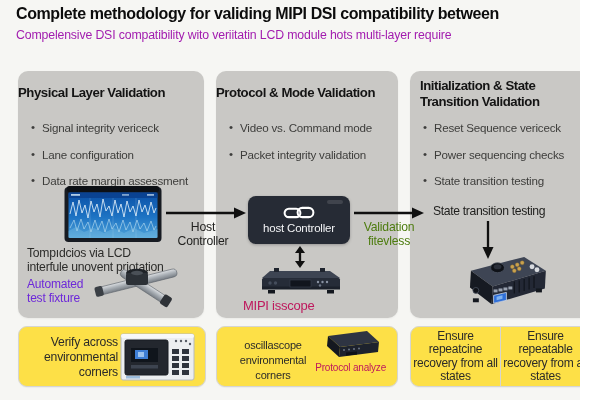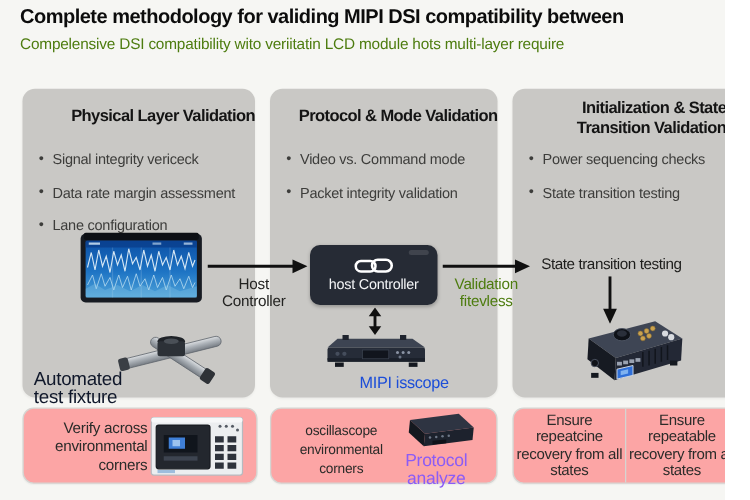--- a/index.html
+++ b/index.html
@@ -1,102 +1,103 @@
 <!DOCTYPE html>
 <html><head>
 <meta charset="utf-8">
 <style>
   html,body{margin:0;padding:0;background:#ffffff;}
   .stage{position:relative;width:580px;height:400px;background:#f6f6f3;overflow:hidden;
          font-family:"Liberation Sans",sans-serif;}
   .abs{position:absolute;}
   
   .title{left:16px;top:5px;font-size:16px;font-weight:700;letter-spacing:-0.4px;color:#0c0c0c;white-space:nowrap;}
-  .subtitle{left:16px;top:28px;font-size:12.3px;color:#4d7c0f;line-height:15.5px;letter-spacing:-0.15px;}
+  .subtitle{left:16px;top:28px;font-size:12.3px;color:#a21caf;line-height:15.5px;letter-spacing:-0.15px;}
   
   .panel{position:absolute;top:71px;height:247px;background:#c9c8c5;border-radius:10px;
          box-shadow:0 1px 2px rgba(0,0,0,0.05);}
   .panel1{left:18px;width:186px;}
   .panel2{left:216px;width:182px;}
   .panel3{left:410px;width:181px;}
-  .panel-title{position:absolute;top:14px;left:0;right:0;text-align:right;font-weight:700;
+  .panel-title{position:absolute;top:14px;left:0;right:0;text-align:left;font-weight:700;
          font-size:13.2px;letter-spacing:-0.45px;color:#141414;line-height:16px;white-space:nowrap;}
   .panel-title.two-line{top:7px;white-space:normal;padding:0 10px;}
   .bullets{position:absolute;left:12px;top:50px;right:4px;margin:0;padding:0;list-style:none;}
   .bullets li{position:relative;padding-left:12px;margin-bottom:13.5px;font-size:11.6px;
          letter-spacing:-0.2px;color:#3d3d3b;line-height:13px;white-space:nowrap;}
   .bullets li::before{content:"\2022";position:absolute;left:1px;top:-1px;color:#3d3d3b;}
   
   .lcd{left:64px;top:186px;width:98px;height:58px;}
   .caption1{left:27px;top:246px;width:170px;font-size:12.2px;line-height:14px;color:#2c2c2a;letter-spacing:-0.25px;}
-  .caption2{left:27px;top:277px;width:76px;font-size:15px;line-height:14px;color:#0f172a;letter-spacing:-0.2px;margin-top:20px;}
+  .caption2{left:27px;top:277px;width:76px;font-size:12px;line-height:14px;color:#6d28d9;letter-spacing:-0.2px;}
   .fixture{left:92px;top:258px;width:90px;height:50px;}
   
   .arrow1{left:166px;top:206px;}
   .lbl-host{left:168px;top:220px;width:70px;text-align:center;font-size:12.2px;line-height:14px;color:#232321;letter-spacing:-0.2px;}
   .hostbox{left:248px;top:196px;width:102px;height:48px;background:#262b35;border-radius:8px;
          display:flex;flex-direction:column;align-items:center;justify-content:center;gap:3px;
          box-shadow:0 1px 3px rgba(0,0,0,0.25);}
   .hostbox .glare{position:absolute;top:4px;right:7px;width:16px;height:4px;border-radius:2px;background:#ffffff;opacity:0.12;}
   .hostlabel{font-size:11.5px;color:#f3f4f6;letter-spacing:-0.2px;}
   .dbl{left:292px;top:246px;}
   .scope{left:259px;top:265px;width:84px;height:31px;}
-  .lbl-scope{left:243px;top:298px;width:116px;text-align:right;font-size:13px;color:#1d4ed8;letter-spacing:-0.25px;}
+  .lbl-scope{left:243px;top:298px;width:116px;text-align:left;font-size:13px;color:#be185d;letter-spacing:-0.25px;}
   .arrow2{left:354px;top:206px;}
   .lbl-valid{left:347px;top:220px;width:84px;text-align:center;font-size:12.2px;line-height:14px;color:#4d7c0f;letter-spacing:-0.2px;}
   .lbl-state{left:433px;top:204px;width:156px;font-size:12.2px;color:#1e1e1c;letter-spacing:-0.35px;white-space:nowrap;}
   .arrow3{left:481px;top:221px;}
   .tester{left:449px;top:251px;width:104px;height:69px;}
   
-  .fbox{position:absolute;top:326px;height:61px;background:#fca5a5;border:1.5px solid #d5d5d2;
+  .fbox{position:absolute;top:326px;height:61px;background:#fde047;border:1.5px solid #d5d5d2;
         border-radius:9px;box-sizing:border-box;box-shadow:0 1px 1px rgba(0,0,0,0.04);justify-content:flex-end;}
   .f1{left:18px;width:188px;}
   .f2{left:216px;width:182px;}
   .f34{left:410px;width:181px;display:flex;}
   .f34 .cell{flex:1;display:flex;align-items:center;justify-content:center;}
   .f34 .cell+.cell{border-left:1.5px solid #d5d5d2;}
   .cell-text{width:86px;text-align:center;font-size:12px;line-height:13.5px;color:#2b2b29;letter-spacing:-0.25px;}
   .f1-text{left:14px;top:335px;width:104px;text-align:right;font-size:12.2px;line-height:15px;color:#2b2b29;letter-spacing:-0.2px;}
   .f1-dev{left:120px;top:331px;width:76px;height:52px;}
   .f2-text{left:226px;top:338px;width:94px;text-align:center;font-size:11px;line-height:15px;color:#2b2b29;letter-spacing:-0.2px;}
   .f2-dev{left:315px;top:329px;width:68px;height:35px;}
-  .f2-lbl{left:312px;top:361px;width:74px;text-align:center;font-size:14px;line-height:14px;color:#8b5cf6;letter-spacing:-0.2px;}
+  .f2-lbl{left:312px;top:361px;width:74px;text-align:right;font-size:10px;line-height:14px;color:#be185d;letter-spacing:-0.2px;}
   .arrow-line{stroke:#101010;stroke-width:2.3;}
   .arrow-head{fill:#101010;}
 </style>
 </head>
 <body>
 
 <div class="stage">
 
   <div class="abs title">Complete methodology for validing MIPI DSI compatibility between</div>
   <div class="abs subtitle">
     <span>Compelensive DSI compatibility wito veriitatin LCD module hots multi-layer require</span><br>
   </div>
 
   <div class="panel panel1">
     <div class="panel-title">Physical Layer Validation</div>
     <ul class="bullets">
       <li>Signal integrity vericeck</li>
+      <li>Lane configuration</li>
       <li>Data rate margin assessment</li>
-      <li>Lane configuration</li>
     </ul>
   </div>
 
   <div class="panel panel2">
     <div class="panel-title">Protocol &amp; Mode Validation</div>
     <ul class="bullets">
       <li>Video vs. Command mode</li>
       <li>Packet integrity validation</li>
     </ul>
   </div>
 
   <div class="panel panel3">
     <div class="panel-title two-line">Initialization &amp; State Transition Validation</div>
     <ul class="bullets">
+      <li>Reset Sequence vericeck</li>
       <li>Power sequencing checks</li>
       <li>State transition testing</li>
     </ul>
   </div>
 
   <svg class="abs lcd" viewBox="0 0 98 58">
     <defs>
       <linearGradient id="lcdg" x1="0" y1="0" x2="0" y2="1">
         <stop offset="0" stop-color="#0b50a6"></stop>
           <stop offset="0.55" stop-color="#1e74c4"></stop>
@@ -111,20 +112,24 @@
     <rect x="58" y="8" width="7" height="1.8" fill="#cfe4f5" opacity="0.6"></rect>
     <rect x="83" y="8" width="7" height="1.8" fill="#cfe4f5" opacity="0.7"></rect>
     <line x1="26" y1="12" x2="26" y2="52" stroke="#ffffff" opacity="0.14"></line>
     <line x1="49" y1="12" x2="49" y2="52" stroke="#ffffff" opacity="0.14"></line>
     <line x1="72" y1="12" x2="72" y2="52" stroke="#ffffff" opacity="0.14"></line>
     <polyline points="6,28 9,16 12,30 15,14 18,27 21,19 24,32 27,15 30,26 33,18 36,31 39,13 42,25 45,20 48,30 51,14 54,27 57,18 60,31 63,15 66,26 69,20 72,30 75,14 78,26 81,19 84,29 87,16 90,27 92,22" fill="none" stroke="#e9f4fb" stroke-width="0.9" opacity="0.9"></polyline>
     <polyline points="6,42 10,34 13,45 17,33 20,43 24,36 27,46 31,34 34,44 38,35 41,46 45,33 48,43 52,37 55,46 59,34 62,44 66,36 69,46 73,34 76,43 80,37 83,45 87,35 90,44 92,40" fill="none" stroke="#bfe0f2" stroke-width="0.8" opacity="0.75"></polyline>
     <polygon points="4.5,52 4.5,45 12,41 20,46 30,42 40,47 50,42 60,47 70,42 80,47 93.5,43 93.5,52" fill="#8ecbe8" opacity="0.3"></polygon>
   </svg>
 
+  <div class="abs caption1">
+    <span>Tompıdcios via LCD</span><br>
+    <span>interfule unovent priotation</span>
+  </div>
   <div class="abs caption2">Automated test fixture</div>
 
   <svg class="abs fixture" viewBox="0 0 90 50">
     <defs>
       <linearGradient id="met" x1="0" y1="0" x2="0" y2="1">
         <stop offset="0" stop-color="#dcdfe2"></stop>
           <stop offset="0.45" stop-color="#aab0b6"></stop>
           <stop offset="1" stop-color="#777d84"></stop>
       </linearGradient>
     </defs>

